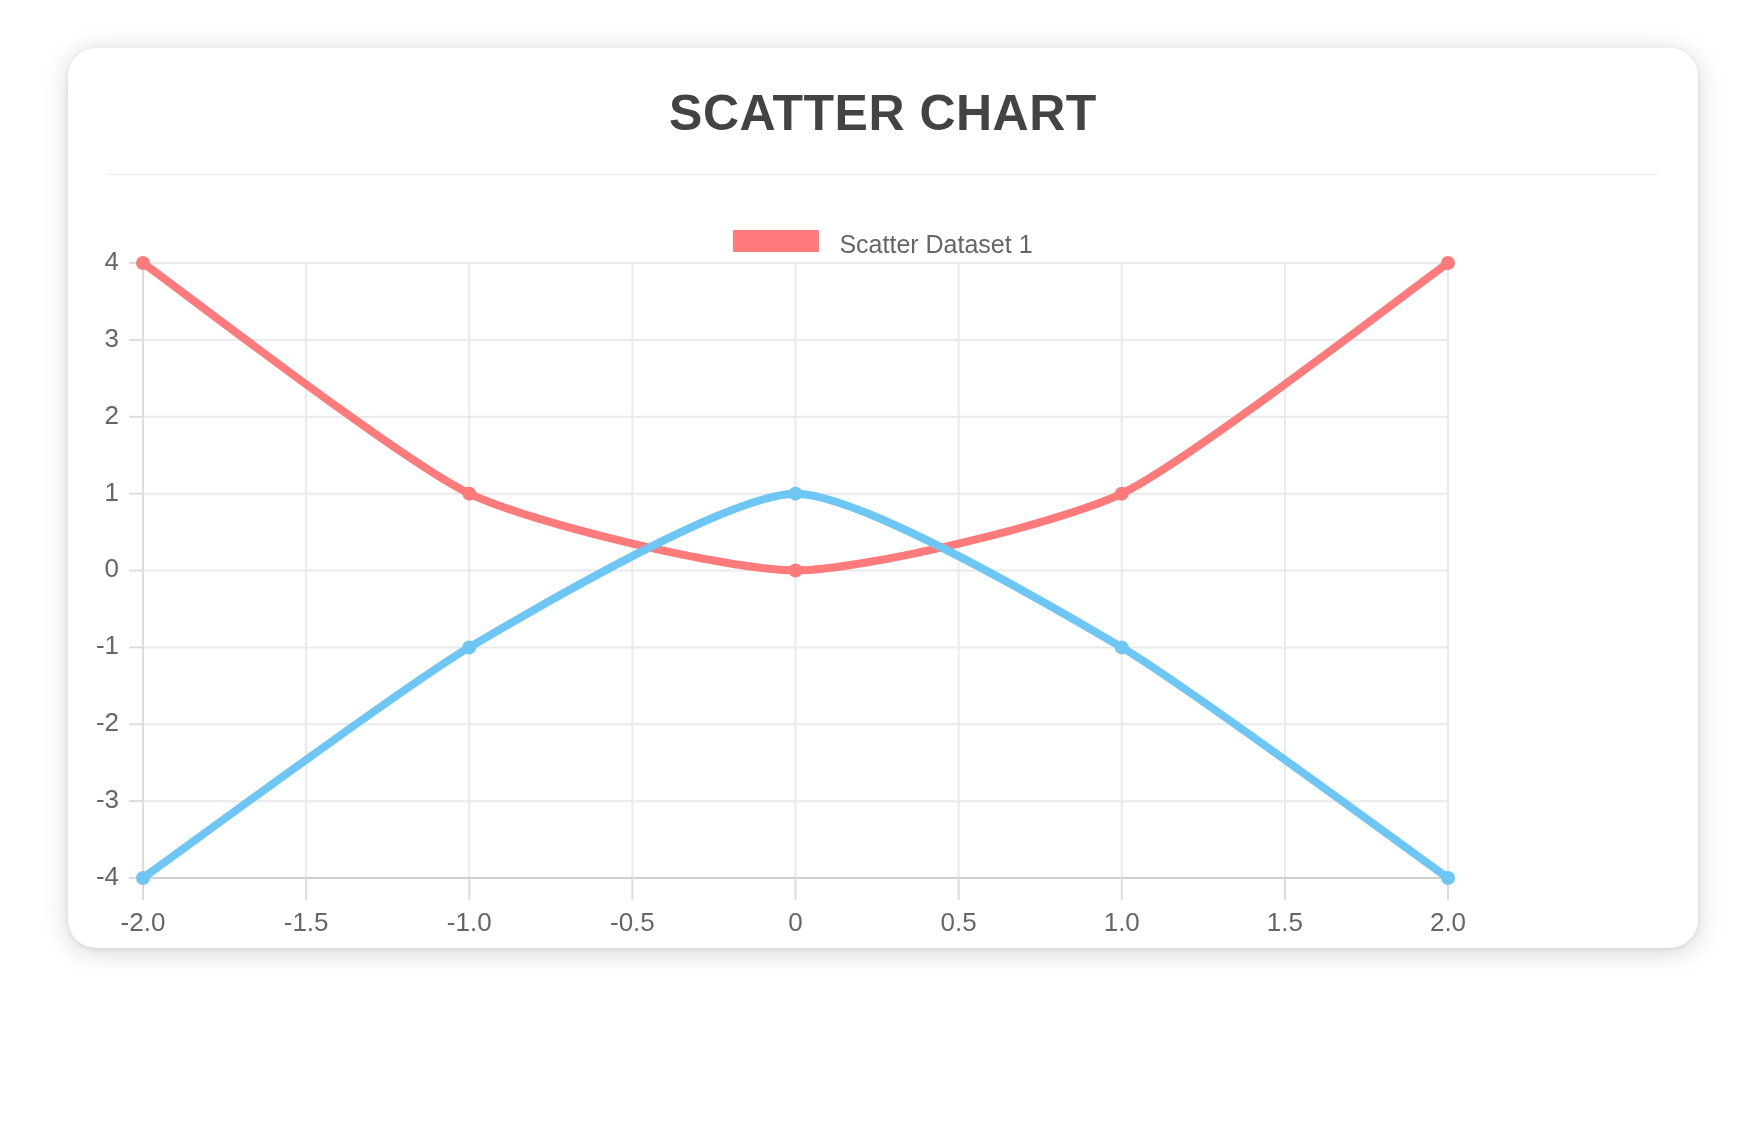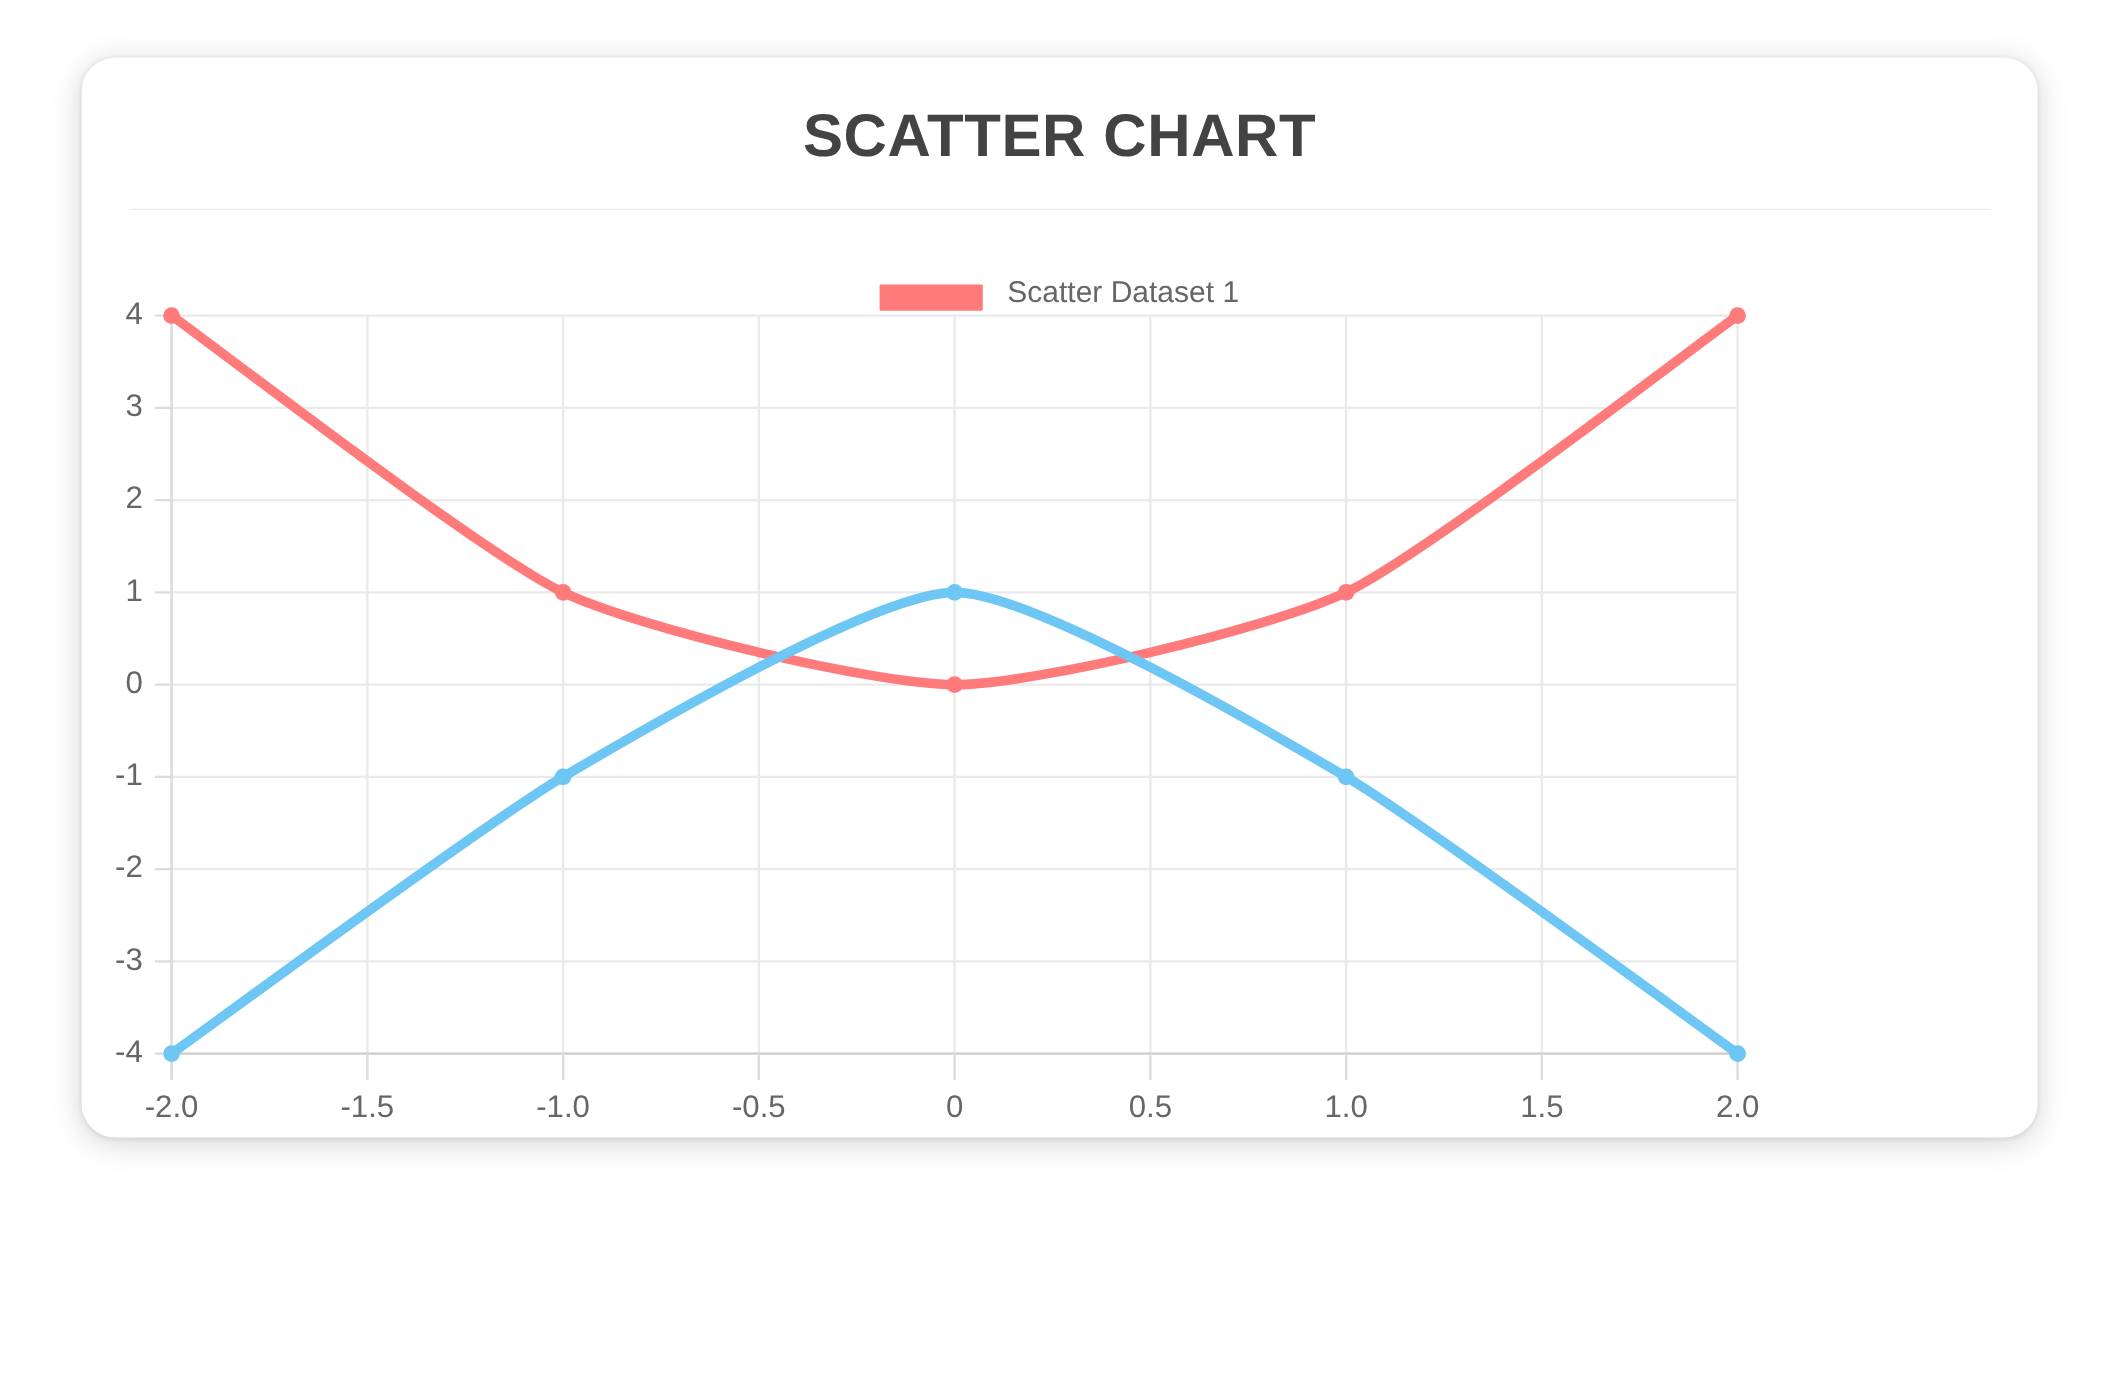--- a/index.html
+++ b/index.html
@@ -52,21 +52,21 @@
     left: 0;
     top: 182px;
     width: 100%;
     display: flex;
     justify-content: center;
     align-items: center;
     gap: 46px;
   }
   .legend-item {
     display: flex;
-    align-items: flex-end;
+    align-items: flex-start;
     gap: 20px;
   }
   .legend-swatch {
     width: 86px;
     height: 22px;
     border-radius: 1px;
   }
   .legend-label {
     font-size: 25px;
     color: #666666;

